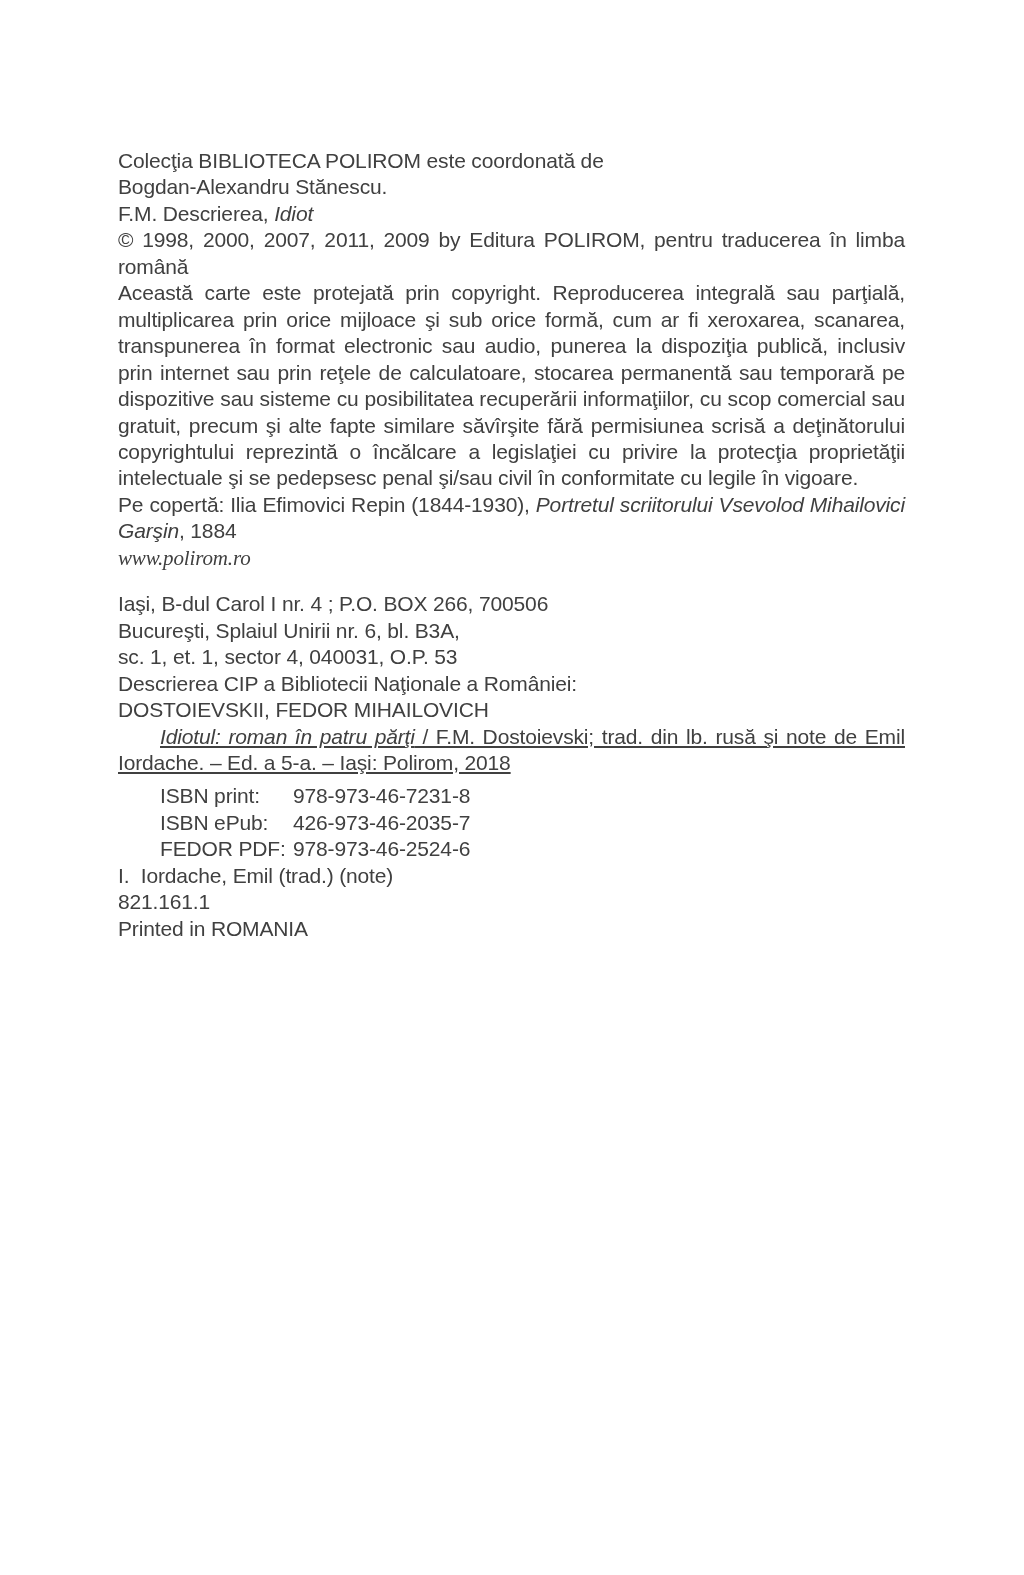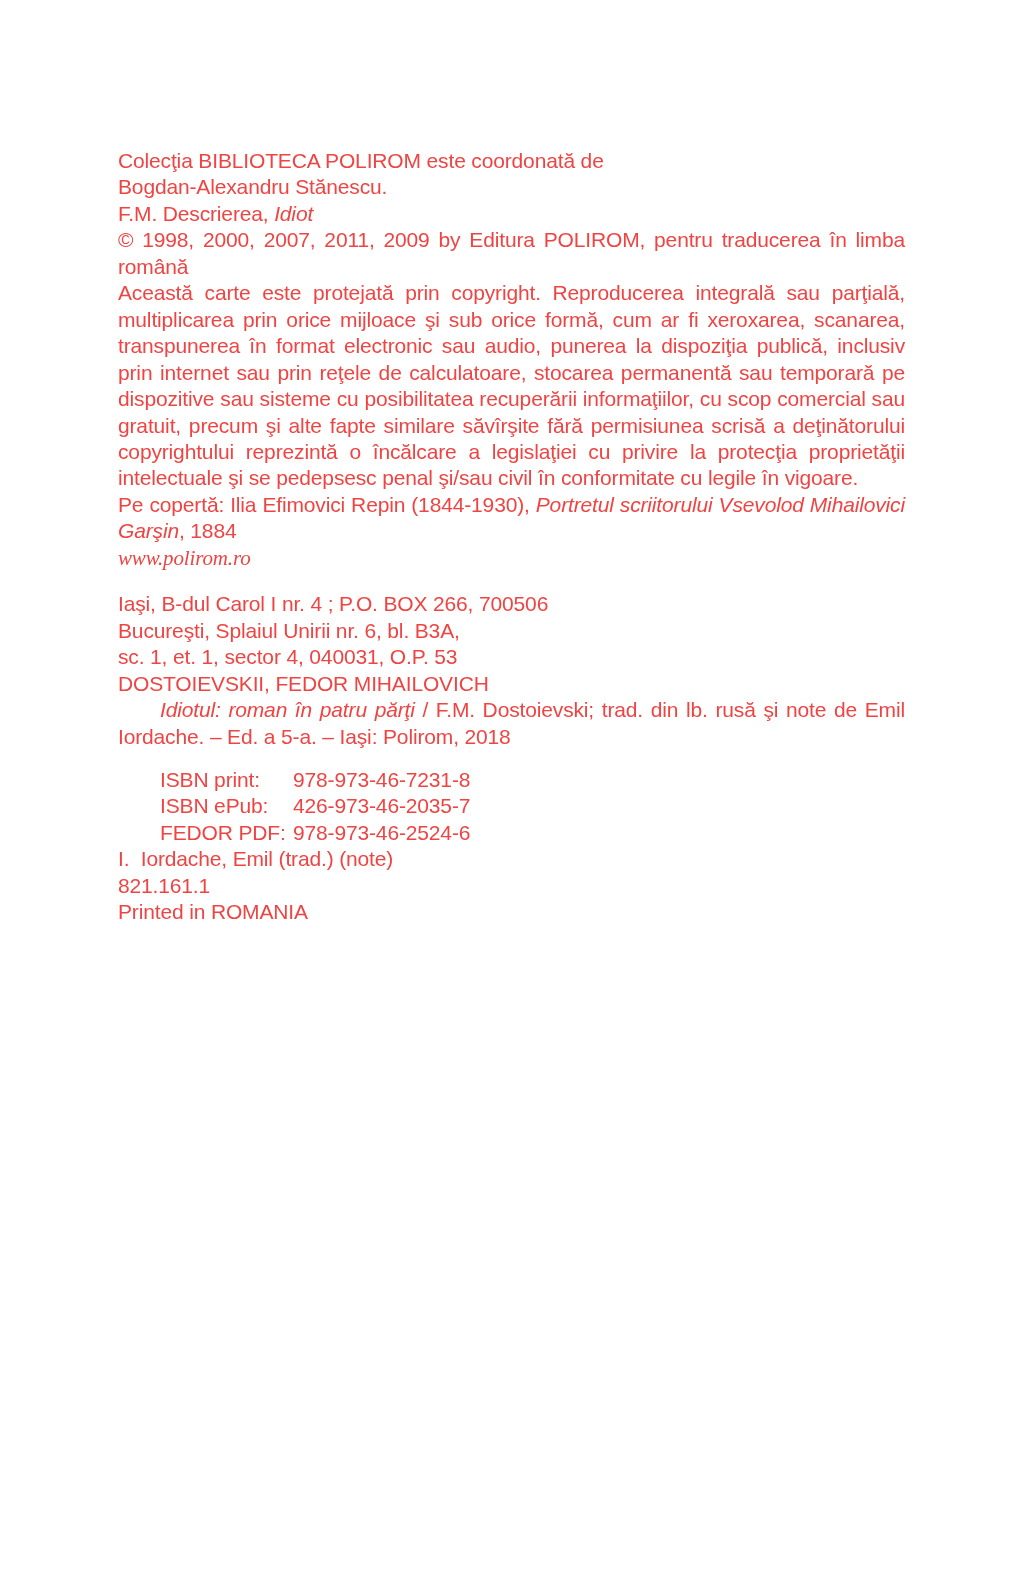--- a/index.html
+++ b/index.html
@@ -7,41 +7,41 @@
     position: relative;
     width: 1024px;
     height: 1575px;
     margin: 0 auto;
     background: #ffffff;
     box-sizing: border-box;
     padding: 148px 119px 15px 118px;
     font-family: "Liberation Sans", "DejaVu Sans", sans-serif;
     font-size: 21px;
     line-height: 1.26;
-    color: #ef4444;
+    color: #404040;
     letter-spacing: -0.15px;
     overflow: hidden;
   }
   .page p { margin: 0; }
   .justify { text-align: justify; }
   .italic { font-style: italic; }
   .prewrap { white-space: pre-wrap; }
 
   .block-collection   { margin-top: 0; }
   .block-author-line  { margin-top: 338px; }
   .block-copyright    { margin-top: 20px; }
   .block-notice       { margin-top: 14px; }
   .block-cover        { margin-top: 18px; }
   .block-website      { margin-top: 22px; font-family: Liberation Serif, serif; }
   .block-publisher    { margin-top: 20px; }
   .block-cip-heading  { margin-top: 22px; }
   .block-cip-author   { margin-top: 20px; }
-  .block-cip-entry    { margin-top: 13px; text-indent: 42px; }
+  .block-cip-entry    { margin-top: 13px; text-indent: 42px; text-decoration: underline; }
   .block-cip-entry .noindent { text-indent: 0; }
-  .block-isbn         { margin-top: 17px; margin-left: 42px; }
+  .block-isbn         { margin-top: 7px; margin-left: 42px; }
   .isbn-label { display: inline-block; min-width: 133px; }
   .block-translator   { margin-top: 20px; }
   .block-udc          { margin-top: 22px; }
   .block-printed      { margin-top: 22px; }
 </style>
 </head>
 <body>
 
 <div class="page">
 
@@ -63,20 +63,21 @@
   </p>
 
   <p class="block-website italic">www.polirom.ro</p>
 
   <div class="block-publisher">
     <p>Iaşi, B-dul Carol I nr. 4 ; P.O. BOX 266, 700506</p>
     <p>Bucureşti, Splaiul Unirii nr. 6, bl. B3A,</p>
     <p>sc. 1, et. 1, sector 4, 040031, O.P. 53</p>
   </div>
 
+  <p class="block-cip-heading">Descrierea CIP a Bibliotecii Naţionale a României:</p>
 
   <p class="block-cip-author">DOSTOIEVSKII, FEDOR MIHAILOVICH</p>
 
   <p class="block-cip-entry justify">
     <span class="italic">Idiotul: roman în patru părţi</span><span class="noindent"> / F.M. Dostoievski; trad. din lb. rusă şi note de Emil Iordache. – Ed. a 5-a. – Iaşi: Polirom, 2018</span>
   </p>
 
   <div class="block-isbn">
     <p>
       <span class="isbn-label">ISBN print:</span><span>978-973-46-7231-8</span>

